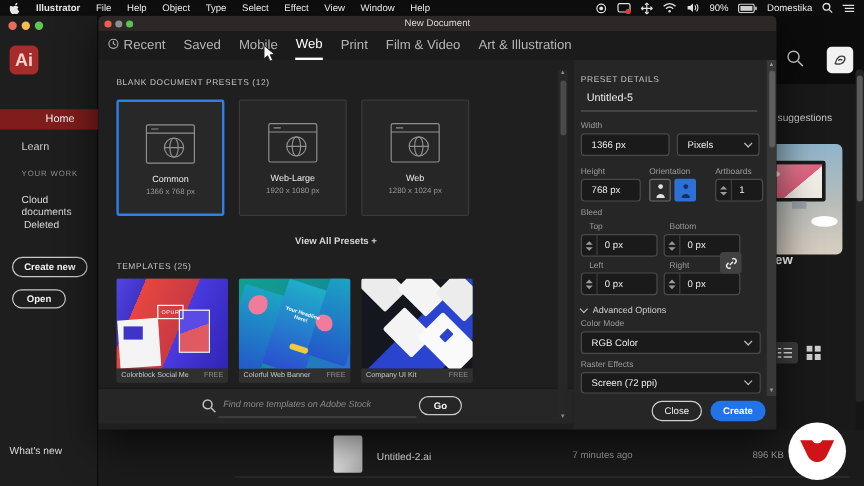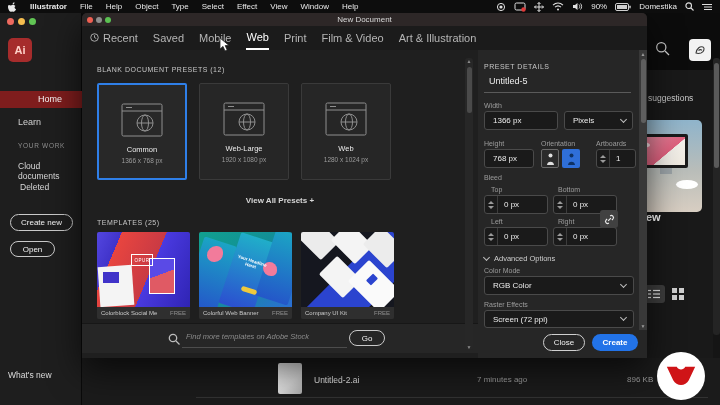--- a/index.html
+++ b/index.html
@@ -18,26 +18,26 @@
   #menubar .mgroup { display:flex; align-items:center; gap:13px; }
   #menubar .rgroup { display:flex; align-items:center; gap:8px; }
   #menubar .appname { font-weight:bold; }
   #menubar svg { display:block; }
 
   
   #home { left:0; top:13px; width:720px; height:392px; background:#151515; }
   #sidebar { left:0; top:0; width:82px; height:392px; background:#1e1e1e; border-right:1px solid #0a0a0a; }
   .tlight { position:absolute; border-radius:50%; }
   #ai-logo { left:8px; top:25px; width:24px; height:24px; background:#a62c2c; border-radius:5px;
-    color:#ffd2ca; font-weight:bold; font-size:11px; display:flex; align-items:center; justify-content:center; }
+    color:#ffd2ca; font-weight:bold; font-size:15px; display:flex; align-items:center; justify-content:center; }
   .side-item { left:0; width:82px; height:17px; line-height:17px; padding-left:18px; font-size:9px; color:#cfcfcf; }
   .side-item.sel { background:#7f1d1d; color:#f5f5f5;padding-left:38px; }
   .side-head { left:18px; font-size:6.5px; letter-spacing:.7px; color:#8f8f8f; }
   .side-link { left:18px; font-size:8.5px; color:#d8d8d8; }
-  .pill { border:1px solid #c9c9c9; border-radius:9px; color:#f2f2f2; font-size:8px; font-weight:normal;
+  .pill { border:1px solid #c9c9c9; border-radius:9px; color:#f2f2f2; font-size:8px; font-weight:bold;
     display:flex; align-items:center; justify-content:center; background:transparent;text-align:right; }
   #home-header { left:82px; top:0; width:638px; height:57px; background:#0c0c0c; }
   #right-rail { left:628px; top:57px; width:85px; height:292px; background:#191919; }
   #promo-card { left:630px; top:107px; width:72px; height:92px; border-radius:5px; overflow:hidden;
     background:linear-gradient(180deg,#8fb4cb 0%,#b9bdb9 55%,#d8cec2 100%); }
   #promo-card .monitor { position:absolute; left:14px; top:14px; width:44px; height:34px; background:#1b1b1b; border-radius:2px; }
   #promo-card .art { position:absolute; left:3px; top:3px; width:38px; height:28px;
     background:linear-gradient(140deg,#e88aa0 0%,#e0607e 55%,#f3f0ea 56%,#efe9df 100%); }
   #promo-card .stand { position:absolute; left:30px; top:48px; width:12px; height:6px; background:#9aa2a6; }
   #promo-card .cloud { position:absolute; background:#fff; border-radius:50%; }

